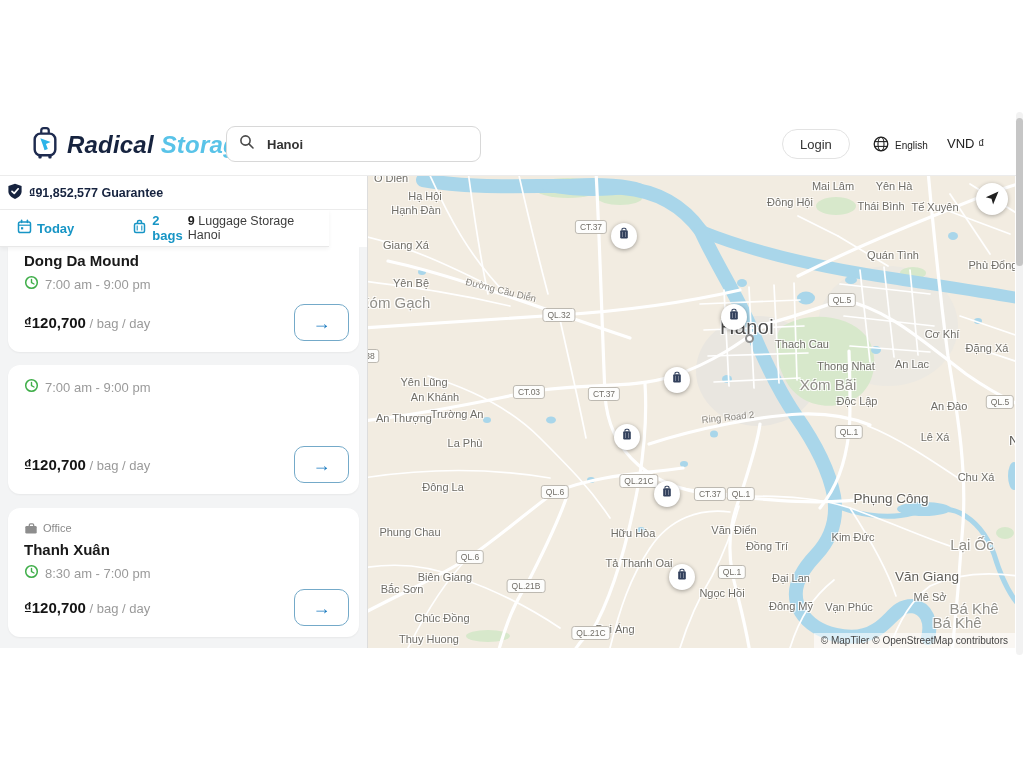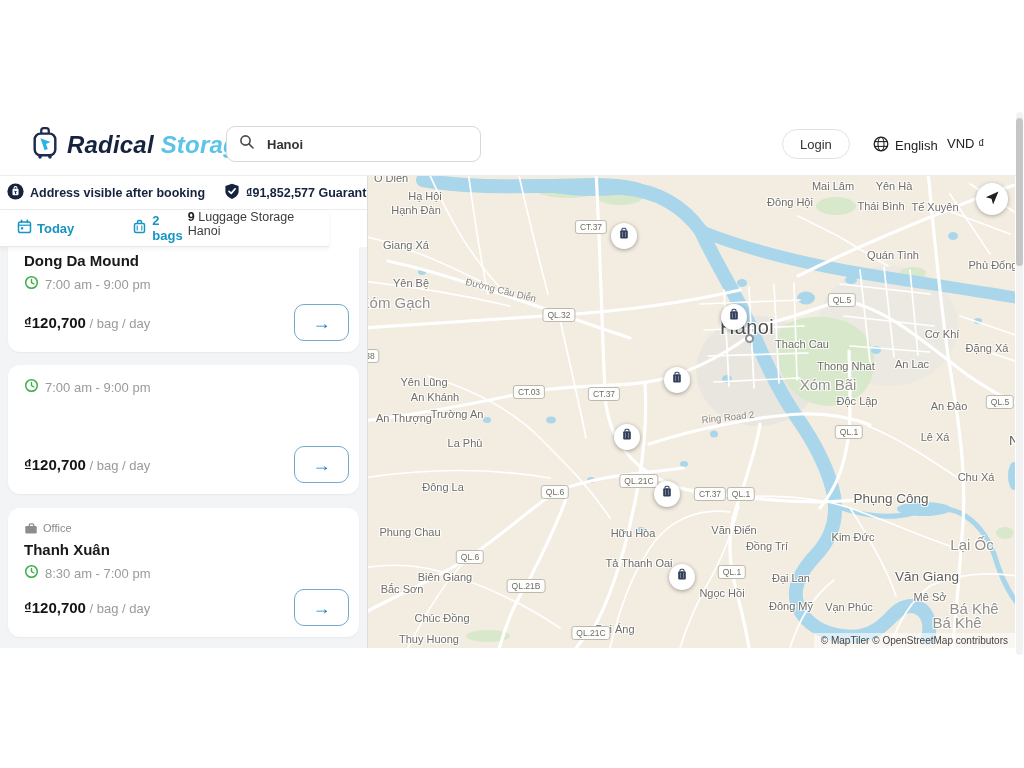--- a/index.html
+++ b/index.html
@@ -11,27 +11,27 @@
   .page{position:absolute;inset:0;background:#fff;}
 
   
   .header{position:absolute;left:0;top:110px;width:1016px;height:66px;background:#fff;border-bottom:1px solid #ececec;}
   .logo{position:absolute;left:30px;top:125px;display:flex;align-items:center;gap:7px;cursor:pointer;}
   .logo-text{font-size:24px;font-weight:bold;letter-spacing:.2px;font-style:italic;}
   .logo-text .p1{color:var(--navy);} .logo-text .p2{color:var(--sky);}
   .search{position:absolute;left:226px;top:126px;width:255px;height:36px;border:1px solid #d8d8d8;border-radius:9px;background:#fff;display:flex;align-items:center;padding:0 12px;gap:12px;}
   .search input{border:none;outline:none;font-size:13px;font-weight:600;color:#333;width:180px;background:transparent;}
   .login{position:absolute;left:782px;top:129px;height:30px;padding:0 17px;border:1px solid #e3e3e3;border-radius:15px;background:#fff;font-size:13px;color:#333;display:flex;align-items:center;cursor:pointer;}
-  .lang{position:absolute;left:873px;top:136px;display:flex;align-items:center;gap:6px;font-size:13px;color:#222;cursor:pointer;}
+  .lang{position:absolute;left:873px;top:136px;display:flex;align-items:center;gap:6px;font-size:10px;color:#222;cursor:pointer;}
   .currency{position:absolute;left:947px;top:136px;font-size:13px;color:#222;cursor:pointer;}
 
   
   .infobar{position:absolute;left:0;top:176px;width:367px;height:34px;background:#fff;border-bottom:1px solid #ececec;display:flex;align-items:center;padding-left:7px;gap:19px;}
   .info-item{display:flex;align-items:center;gap:6px;font-size:12.5px;font-weight:bold;color:var(--navy);white-space:nowrap;}
-  .filterbar{position:absolute;left:0;top:210px;width:329px;height:37px;background:#fff;border-bottom:1px solid #e8e8e8;box-shadow:0 2px 4px rgba(0,0,0,.05);display:flex;z-index:3;}
+  .filterbar{position:absolute;left:0;top:210px;width:329px;height:37px;background:#fff;border-bottom:1px solid #e8e8e8;box-shadow:0 2px 4px rgba(0,0,0,.05);display:flex;align-items:center;z-index:3;}
   .f-item{display:flex;align-items:center;gap:5px;font-size:13px;font-weight:bold;color:var(--accent);cursor:pointer;}
   .f-date{margin-left:17px;} .f-bags{margin-left:58px;}
   .f-results{margin-left:auto;margin-right:12px;font-size:12.5px;color:#3d3d3d;}
   .f-results b{color:#1c1c1c;}
   .list{position:absolute;left:0;top:247px;width:367px;height:401px;background:#f3f4f5;overflow:hidden;}
   .card{position:relative;margin:0 8px 13px 8px;background:#fff;border-radius:12px;padding:13px 16px;height:129px;box-shadow:0 1px 2px rgba(0,0,0,.05);cursor:pointer;}
   .card.first{height:105px;padding-top:5px;border-radius:0 0 12px 12px;margin-bottom:13px;}
   .card + .card{margin-top:0;}
   .card:nth-child(3){margin-top:14px;}
   .c-cat{display:flex;align-items:center;gap:6px;font-size:11px;color:#8a8a8a;margin-bottom:7px;}
@@ -111,31 +111,20 @@
           <line x1="1.6" y1="5.6" x2="14.4" y2="5.6" stroke="#222" stroke-width="1.1"></line>
           <line x1="1.6" y1="10.4" x2="14.4" y2="10.4" stroke="#222" stroke-width="1.1"></line>
         </svg>
     </span>
     <span>English</span>
   </div>
 
   <div class="currency">VND ₫</div>
 
   <div class="infobar">
-    <div class="info-item">
-      <span>
-        <svg width="17" height="17" viewBox="0 0 18 18">
-            <circle cx="9" cy="9" r="8.6" fill="#16233f"></circle>
-            <path d="M7.5,6 V5 a1.3,1.3 0 0 1 1.3,-1.2 h0.4 A1.3,1.3 0 0 1 10.5,5 V6" fill="none" stroke="#fff" stroke-width="1.2"></path>
-            <rect x="5.8" y="6" width="6.4" height="7" rx="1.2" fill="#fff"></rect>
-            <path d="M7.6,8 L11,9.2 L9.4,9.8 L10,11.6 L8.9,11.9 L8.3,10.1 Z" fill="#16233f"></path>
-          </svg>
-      </span>
-      <span>Address visible after booking</span>
-    </div>
     <div class="info-item">
       <span>
         <svg width="16" height="17" viewBox="0 0 16 17">
             <path d="M8,0.8 L14.6,3 V8.2 C14.6,11.8 12,14.2 8,16 C4,14.2 1.4,11.8 1.4,8.2 V3 Z" fill="#16233f"></path>
             <path d="M5,8.3 L7.2,10.4 L11.2,5.8" stroke="#fff" stroke-width="1.7" fill="none" stroke-linecap="round" stroke-linejoin="round"></path>
           </svg>
       </span>
       <span>₫91,852,577 Guarantee</span>
     </div>
   </div>

